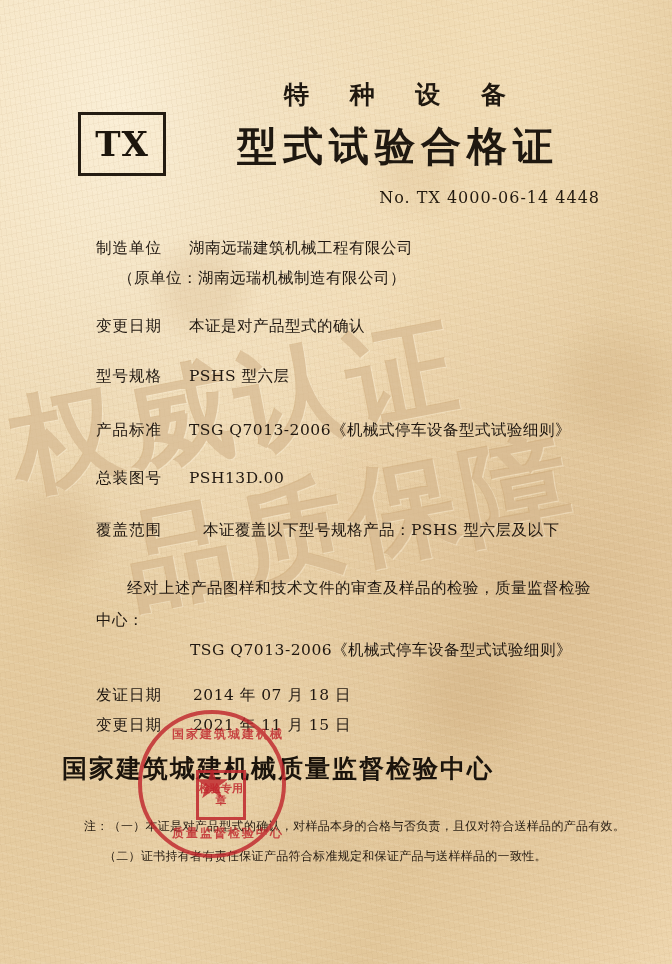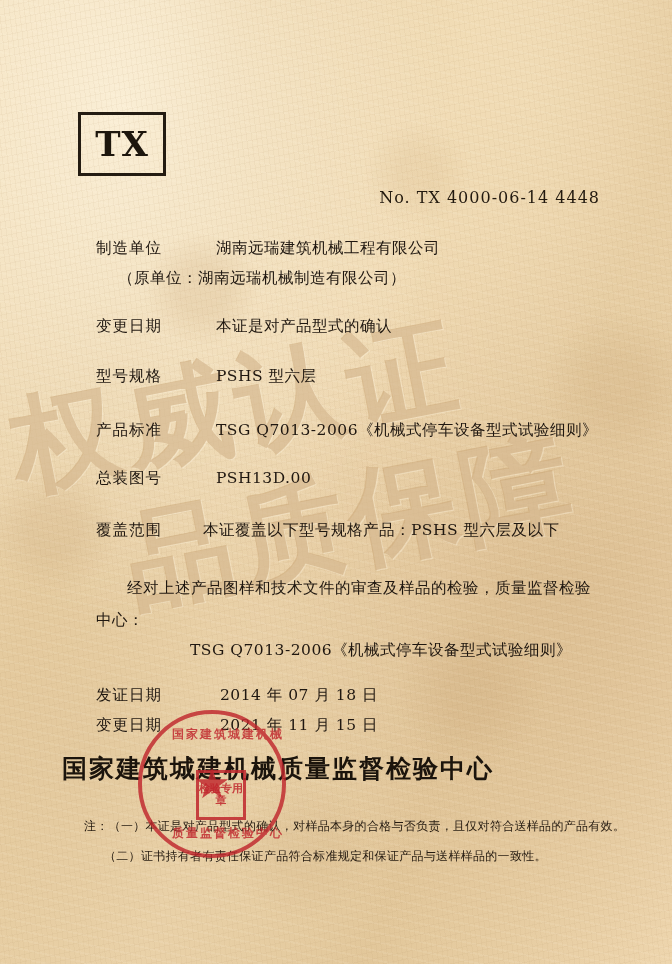--- a/index.html
+++ b/index.html
@@ -136,21 +136,21 @@
     font-family: "DejaVu Serif", serif;
     font-size: 15.5px;
     color: #1f1710;
     white-space: nowrap;
   }
   .field-label {
     display: inline-block;
     width: 88px;
     letter-spacing: 1px;
   }
-  .field-value { letter-spacing: 0.5px; margin-left: 27px; }
+  .field-value { letter-spacing: 0.5px; }
   .sub-row {
     position: absolute;
     left: 118px;
     font-family: "DejaVu Serif", serif;
     font-size: 15.5px;
     color: #1f1710;
     letter-spacing: .5px;
     white-space: nowrap;
   }
 
@@ -291,20 +291,22 @@
   <div id="watermark">
     <span class="wm-line l1">权威认证</span>
     <span class="wm-line l2">品质保障</span>
   </div>
 
   <div class="content">
 
     <div id="tx-badge">TX</div>
 
     <div id="title-block">
+      <div id="title-small">特 种 设 备</div>
+      <div id="title-main">型式试验合格证</div>
     </div>
 
     <div id="serial-number">No. TX 4000-06-14 4448</div>
 
     <div class="field-row" id="row-manufacturer">
       <span class="field-label">制造单位</span>
       <span class="field-value">湖南远瑞建筑机械工程有限公司</span>
     </div>
 
     <div class="sub-row" id="row-manufacturer-former">（原单位：湖南远瑞机械制造有限公司）</div>

